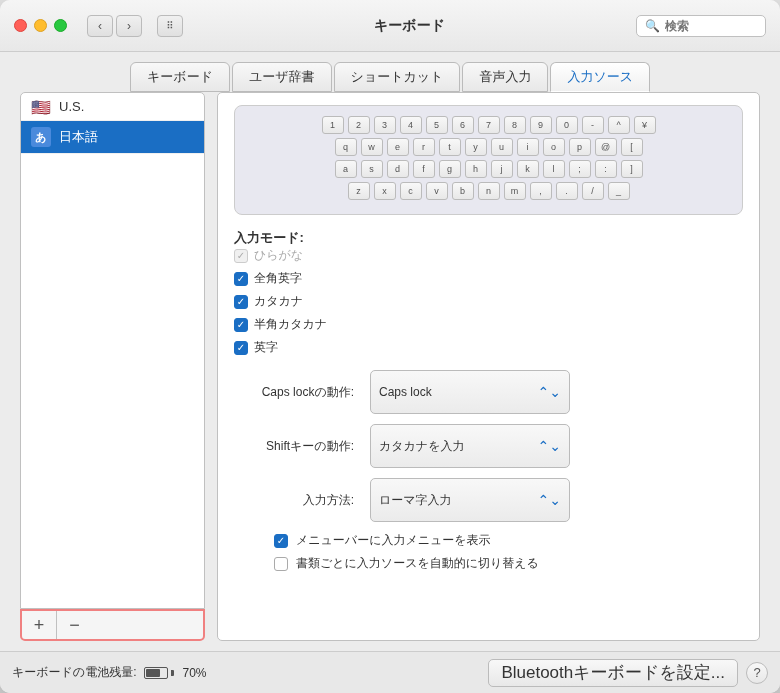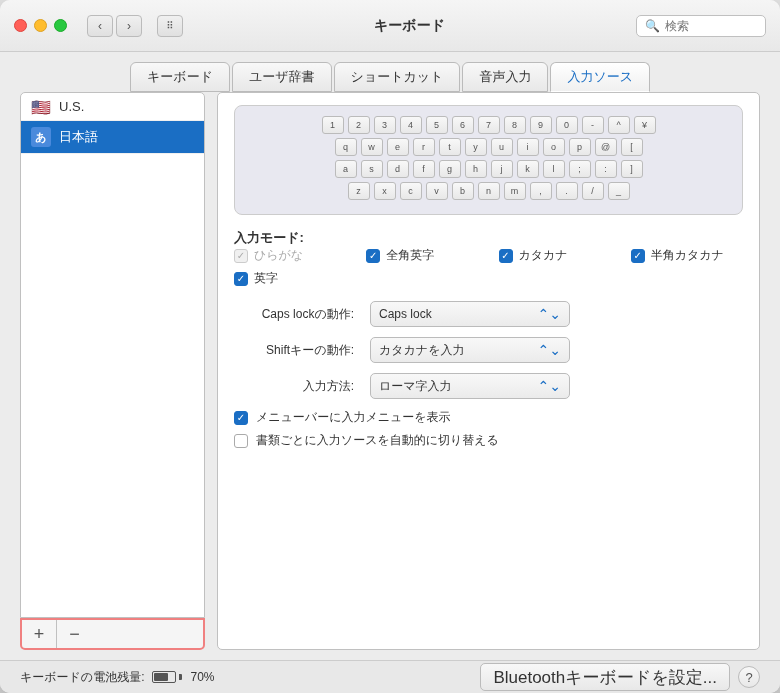--- a/index.html
+++ b/index.html
@@ -100,20 +100,21 @@
       color: #aaa;
       font-size: 12px;
     }
     .search-input {
       border: none;
       outline: none;
       font-size: 12px;
       color: #0f172a;
       background: transparent;
       width: 90px;
+      font-weight: bold;
     }
     
     .tabs-bar {
       background: #ececec;
       display: flex;
       justify-content: center;
       padding: 10px 0 0 0;
       gap: 2px;
       flex-shrink: 0;
     }
@@ -250,21 +251,21 @@
     }
     
     .section-title {
       font-size: 13px;
       font-weight: 600;
       color: #333;
       margin-bottom: 0;
     }
     .checkbox-grid {
       display: grid;
-      grid-template-columns: 1fr 1fr 1fr 1fr;
+      grid-template-columns: 1fr;
       gap: 6px 20px;
       margin-bottom: 14px;
     }
     .checkbox-item {
       display: flex;
       align-items: center;
       gap: 6px;
       font-size: 12px;
       color: #333;
     }
@@ -310,21 +311,21 @@
     .form-label {
       font-size: 12px;
       color: #333;
       width: 120px;
       text-align: right;
       flex-shrink: 0;
     }
     .form-select {
       flex: 1;
       max-width: 200px;
-      height: 26px;
+      height: 44px;
       background: linear-gradient(to bottom, #f8f8f8, #ebebeb);
       border: 1px solid #bbb;
       border-radius: 5px;
       padding: 0 8px;
       font-size: 12px;
       color: #333;
       display: flex;
       align-items: center;
       justify-content: space-between;
       cursor: pointer;
@@ -337,29 +338,30 @@
     .bottom-checks {
       margin-top: 8px;
     }
     .bottom-check-item {
       display: flex;
       align-items: center;
       gap: 8px;
       font-size: 12px;
       color: #333;
       margin-bottom: 6px;
+      margin-left: 40px;
     }
     
     .footer {
-      height: 33px;
+      height: 42px;
       background: #e8e8e8;
       border-top: 1px solid #ccc;
       display: flex;
       align-items: center;
-      padding: 0 20px;
+      padding: 0 12px;
       flex-shrink: 0;
     }
     .battery-section {
       display: flex;
       align-items: center;
       gap: 8px;
       font-size: 12px;
       color: #333;
     }
     .battery-icon {

